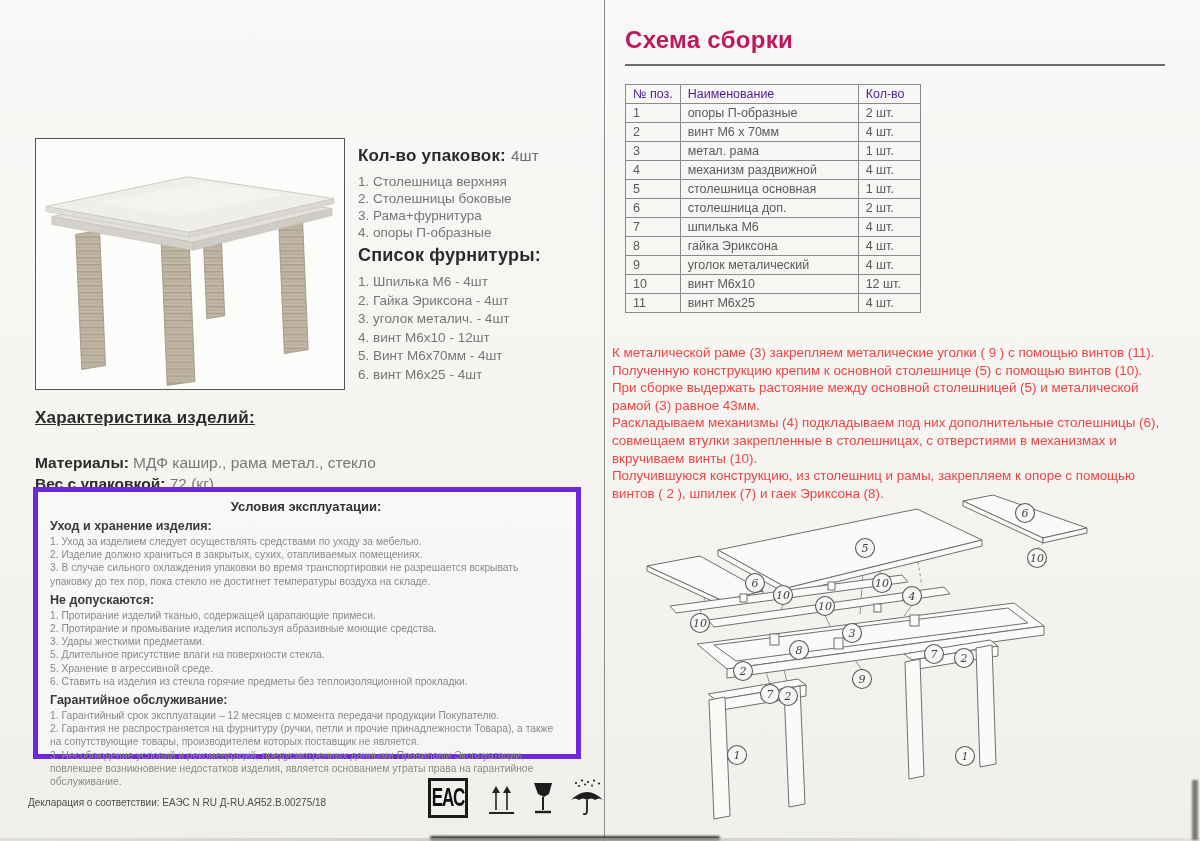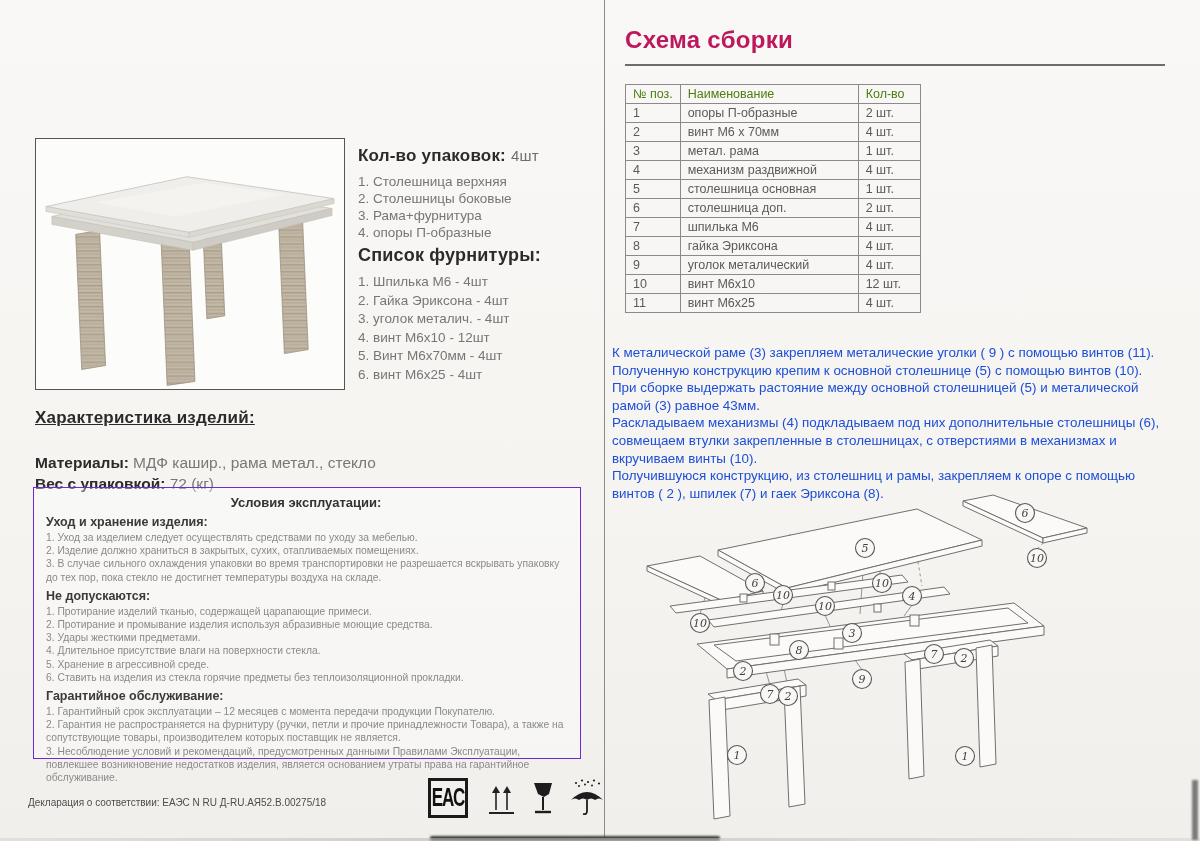--- a/index.html
+++ b/index.html
@@ -27,45 +27,45 @@
 
   .hardware { position:absolute; left:358px; top:245px; width:240px; }
   .hardware .blk-title { font-size:18px; }
   .hardware .soft-list .line { line-height:18.5px; }
 
   .chars { position:absolute; left:35px; top:408px; width:560px; }
   .chars .blk-title { margin-bottom:24px;text-decoration:underline; }
   .chars .row { font-size:15.5px; line-height:21px; color:#787878; }
   .chars .row b { color:#2b2b2b; }
 
-  .usage-box { position:absolute; left:33px; top:487px; width:548px; height:272px; border:1px solid #6d28d9; background:rgba(255,255,255,.35); padding:7px 14px 0 12px; }
+  .usage-box { position:absolute; left:33px; top:487px; width:548px; height:272px; border:5px solid #6d28d9; background:rgba(255,255,255,.35); padding:7px 14px 0 12px; }
   .usage-title { text-align:center; font-size:13px; font-weight:bold; color:#333; margin-bottom:4px; }
   .usage-section { margin-bottom:4px; }
   .usage-heading { font-size:12.5px; font-weight:bold; color:#3a3a3a; margin:5px 0 2px; }
   .usage-item { font-size:10.3px; line-height:13.2px; color:#8a8a8a; }
 
   .declaration { position:absolute; left:28px; top:797px; font-size:10px; color:#4d4d4d; }
 
   .cert-icons { position:absolute; left:428px; top:776px; width:176px; height:46px;padding-left:16px; }
   .eac { position:absolute; left:0; top:2px; width:40px; height:40px; border:3px solid #1a1a1a; display:flex; align-items:center; justify-content:center; }
   .eac span { font-weight:900; font-size:17px; letter-spacing:-1px; transform:scaleY(1.5); color:#111; }
   .cert-icons svg { position:absolute; }
 
   
   .schema-title { position:absolute; left:625px; top:26px; font-size:24px; font-weight:bold; color:#be185d; letter-spacing:.3px;text-align:center; }
   .schema-underline { position:absolute; left:625px; top:64px; width:540px; height:2px; background:#6d6d6d; }
 
   table.parts { position:absolute; left:625px; top:84px; border-collapse:collapse; font-size:12.5px; color:#5a5a5a; }
   table.parts th, table.parts td { border:1px solid #8a8a8a; padding:1px 7px; height:19px; text-align:left; font-weight:normal; white-space:nowrap; }
-  table.parts th { color:#4d7c0f;margin-left:44px; }
+  table.parts th { color:#4c1d95;margin-left:44px; }
   table.parts td:first-child, table.parts th:first-child { width:46px; }
   table.parts td:nth-child(2), table.parts th:nth-child(2) { width:178px; }
   table.parts td:nth-child(3), table.parts th:nth-child(3) { width:62px; }
 
-  .instructions { position:absolute; left:612px; top:344px; width:558px; font-size:13.4px; line-height:17.6px; color:#1d4ed8; }
+  .instructions { position:absolute; left:612px; top:344px; width:558px; font-size:13.4px; line-height:17.6px; color:#ef4444; }
 
   .diagram { position:absolute; left:612px; top:486px; width:578px; height:352px; }
   .diagram svg { width:100%; height:100%; }
   .part-stroke { fill:#fbfaf8; stroke:#6f6f6f; stroke-width:1; }
   .part-line { fill:none; stroke:#6f6f6f; stroke-width:1; }
   .leader { stroke:#7b7b7b; stroke-width:.8; }
   .callout-circle { fill:#f8f7f5; stroke:#575757; stroke-width:1.1; }
   .callout-num { font-family:"DejaVu Serif", serif; font-style:italic; font-size:11px; fill:#3f3f3f; }
 </style>
 </head>
@@ -143,21 +143,21 @@
         <div class="usage-heading">Уход и хранение изделия:</div>
         <div class="usage-item">1. Уход за изделием следует осуществлять средствами по уходу за мебелью.</div>
         <div class="usage-item">2. Изделие должно храниться в закрытых, сухих, отапливаемых помещениях.</div>
         <div class="usage-item">3. В случае сильного охлаждения упаковки во время транспортировки не разрешается вскрывать упаковку до тех пор, пока стекло не достигнет температуры воздуха на складе.</div>
       </div>
       <div class="usage-section">
         <div class="usage-heading">Не допускаются:</div>
         <div class="usage-item">1. Протирание изделий тканью, содержащей царапающие примеси.</div>
         <div class="usage-item">2. Протирание и промывание изделия используя абразивные моющие средства.</div>
         <div class="usage-item">3. Удары жесткими предметами.</div>
-        <div class="usage-item">4. Длительное присутствие влаги на поверхности стекла.</div>
+        <div class="usage-item">5. Длительное присутствие влаги на поверхности стекла.</div>
         <div class="usage-item">5. Хранение в агрессивной среде.</div>
         <div class="usage-item">6. Ставить на изделия из стекла горячие предметы без теплоизоляционной прокладки.</div>
       </div>
       <div class="usage-section">
         <div class="usage-heading">Гарантийное обслуживание:</div>
         <div class="usage-item">1. Гарантийный срок эксплуатации – 12 месяцев с момента передачи продукции Покупателю.</div>
         <div class="usage-item">2. Гарантия не распространяется на фурнитуру (ручки, петли и прочие принадлежности Товара), а также на сопутствующие товары, производителем которых поставщик не является.</div>
         <div class="usage-item">3. Несоблюдение условий и рекомендаций, предусмотренных данными Правилами Эксплуатации, повлекшее возникновение недостатков изделия, является основанием утраты права на гарантийное обслуживание.</div>
       </div>
     </div>

